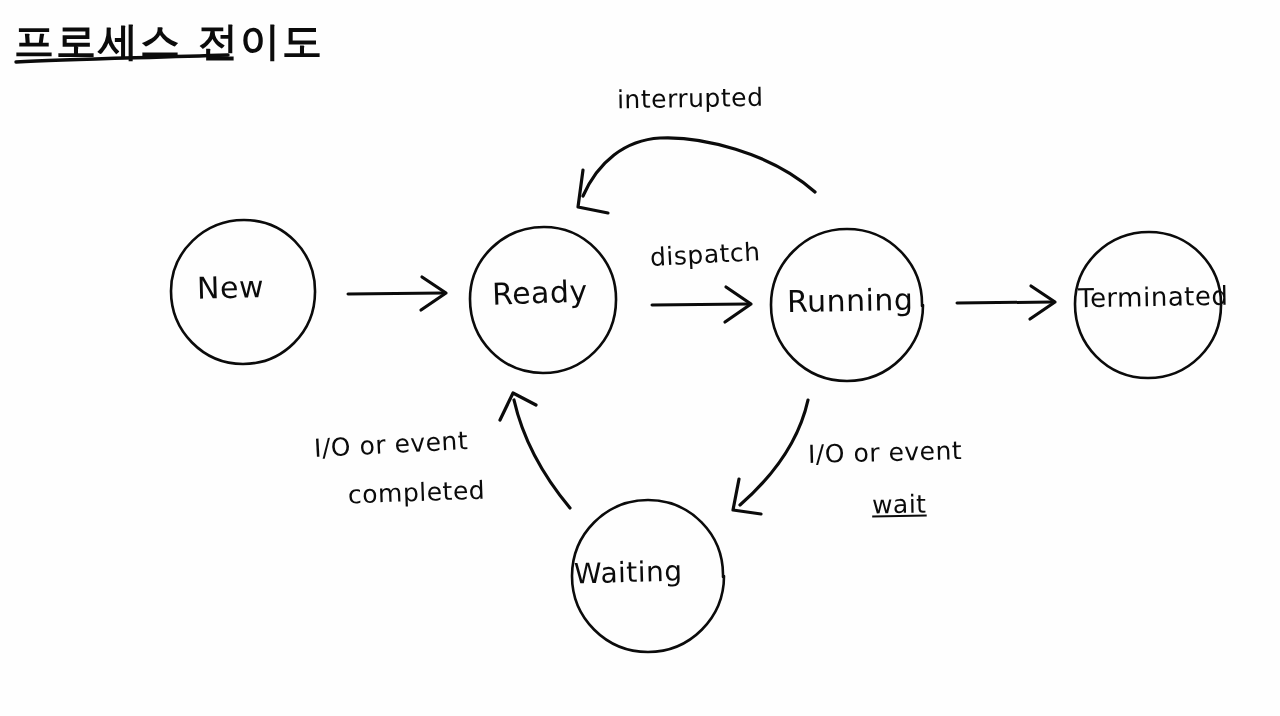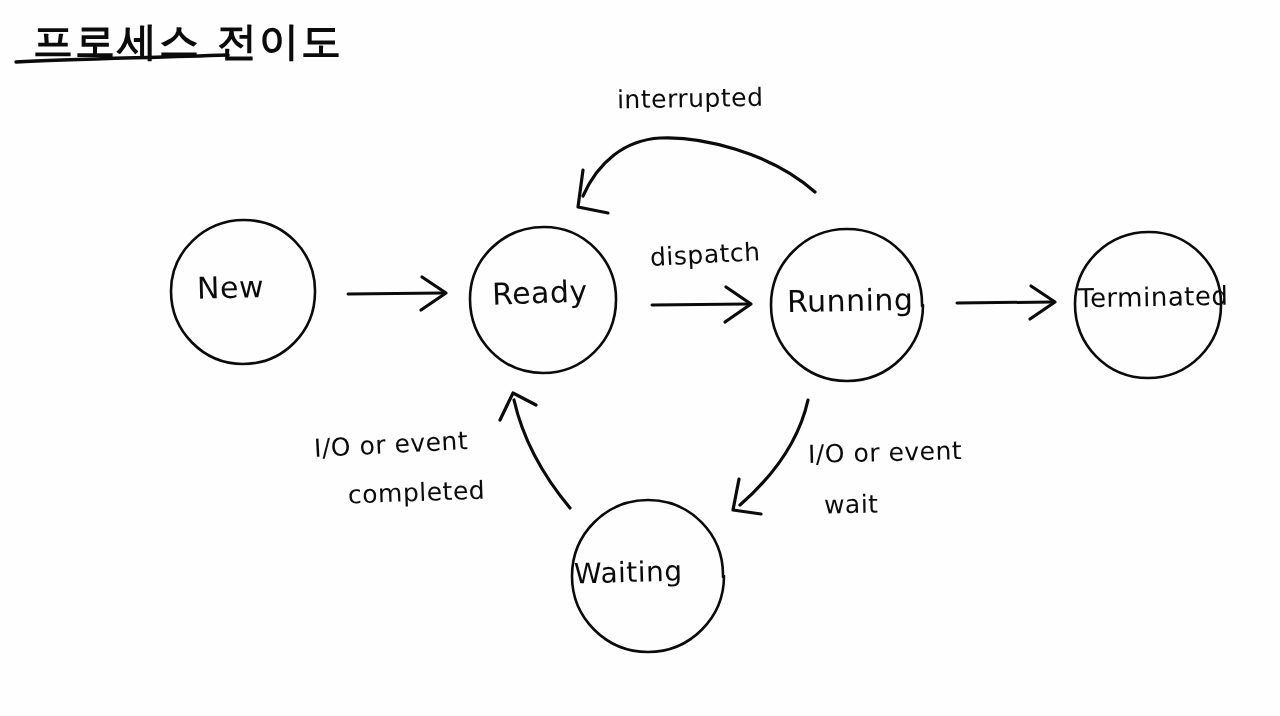--- a/index.html
+++ b/index.html
@@ -76,23 +76,23 @@
   .t-ready     { left: 492px;  top: 275px;  transform: rotate(-2deg); }
   .t-running   { left: 787px;  top: 283px;  transform: rotate(-1deg); }
   .t-terminated{ left: 1078px; top: 282px;  font-size: 26px; transform: rotate(-1deg); }
   .t-waiting   { left: 574px;  top: 556px;  font-size: 28px; transform: rotate(-1.5deg); }
 
   .l-interrupted { left: 617px; top: 84px;  transform: rotate(-1deg); }
   .l-dispatch    { left: 650px; top: 240px; transform: rotate(-3deg); }
   .l-io-line1    { left: 314px; top: 430px; transform: rotate(-3deg); }
   .l-io-line2    { left: 348px; top: 478px; transform: rotate(-2deg); }
   .l-wait-line1  { left: 808px; top: 438px; transform: rotate(-1.5deg); }
-  .l-wait-line2  { left: 824px; top: 490px; transform: rotate(-1deg); }
+  .l-wait-line2  { left: 872px; top: 490px; transform: rotate(-1deg); text-decoration: underline; }
 
-  .title-block { left: 14px; top: 14px; margin-left: 19px; }
+  .title-block { left: 14px; top: 14px; }
 </style>
 </head>
 <body>
 
 <div id="canvas">
 
   <svg class="diagram" viewBox="0 0 1280 716">
 
     <path class="ink title-underline" d="M 16 62 C 70 59, 140 58, 228 55"></path>
 

